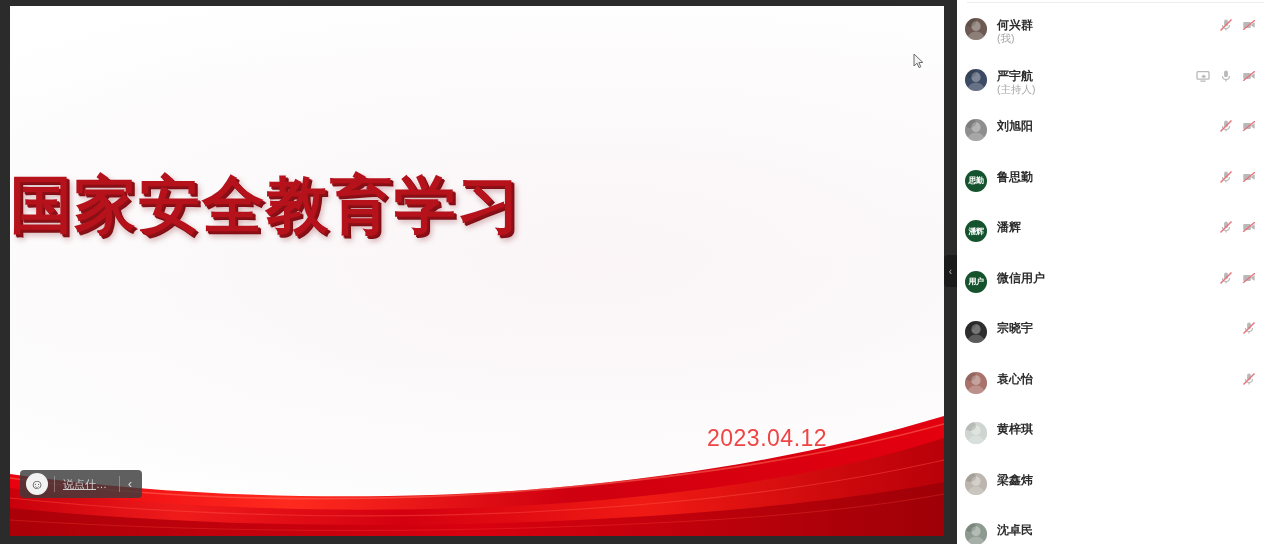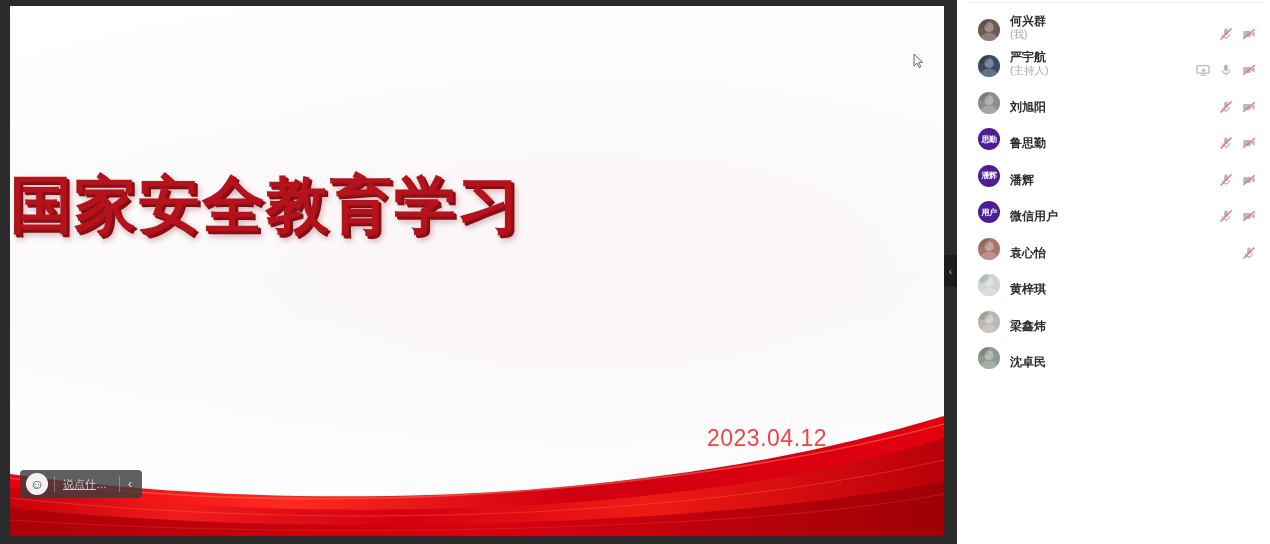--- a/index.html
+++ b/index.html
@@ -125,40 +125,41 @@
   }
   .panel-topline{
     position:absolute; left:10px; right:6px; top:2px;
     height:1px; background:#ededed;
   }
   .plist{ position:absolute; left:0; right:0; top:4px; bottom:0; }
 
   .prow{
     position:relative;
     height:36.5px;
-    display:flex; align-items:flex-end;
-    padding:0 14px 0 21px;
+    display:flex; align-items:flex-start;
+    padding:0 14px 0 8px;
     cursor:pointer;
+    margin-top:14px;
   }
   .avatar{
     position:relative;
     width:22px;height:22px;border-radius:50%;
     flex:0 0 22px;
     overflow:hidden;
     margin-right:10px;
     background:#d8d8d8;
   }
   .avatar .ava-txt{
     position:absolute; inset:0;
     display:flex;align-items:center;justify-content:center;
     color:#fff; font-size:8px; font-weight:700;
     letter-spacing:-.5px;
     white-space:nowrap;
   }
-  .avatar.blue{ background:#4c1d95; }
+  .avatar.blue{ background:#14532d; }
   .ava-photo{ position:absolute; inset:0; }
 
   .pname-wrap{ display:flex; flex-direction:column; justify-content:center; min-width:0; }
   .pname{
     font-size:12px; color:#2b2b2b; font-weight:600;
     line-height:14px; white-space:nowrap;
   }
   .prole{
     font-size:10.5px; color:#a6a6a6; line-height:13px; white-space:nowrap;
   }
@@ -381,20 +382,41 @@
             <span class="picon"><svg viewBox="0 0 14 14">
                 <rect x="1.2" y="4" width="7.6" height="6" rx="1.1" fill="#b9b9b9"></rect>
                 <path d="M9.3 6.3 L12.7 4.3 L12.7 9.7 L9.3 7.7 Z" fill="#b9b9b9"></path>
                 <line x1="1.2" y1="11.8" x2="12.8" y2="2.2" stroke="#e8727a" stroke-width="1.4"></line>
               </svg></span>
           </div>
         </div>
         <div class="prow">
           <div class="avatar">
             <div class="ava-photo"><svg viewBox="0 0 22 22" preserveAspectRatio="none">
+                <rect width="22" height="22" fill="#2e2e2e"></rect>
+                <ellipse cx="11" cy="8.2" rx="4.6" ry="4.9" fill="rgba(255,255,255,.34)"></ellipse>
+                <ellipse cx="11" cy="21" rx="8.6" ry="7.4" fill="rgba(255,255,255,.22)"></ellipse>
+                <ellipse cx="5" cy="4" rx="6" ry="5" fill="rgba(0,0,0,.12)"></ellipse>
+              </svg></div>
+          </div>
+          <div class="pname-wrap">
+            <div class="pname">宗晓宇</div>
+          </div>
+          <div class="picons">
+            <span class="picon"><svg viewBox="0 0 14 14">
+                <rect x="5.1" y="1.6" width="3.8" height="6.6" rx="1.9" fill="#b9b9b9"></rect>
+                <path d="M3.5 7.1a3.5 3.5 0 0 0 7 0" fill="none" stroke="#b9b9b9" stroke-width="1.15"></path>
+                <line x1="7" y1="10.6" x2="7" y2="12.4" stroke="#b9b9b9" stroke-width="1.15"></line>
+                <line x1="1.5" y1="12.5" x2="12.5" y2="1.5" stroke="#e8727a" stroke-width="1.4"></line>
+              </svg></span>
+          </div>
+        </div>
+        <div class="prow">
+          <div class="avatar">
+            <div class="ava-photo"><svg viewBox="0 0 22 22" preserveAspectRatio="none">
                 <rect width="22" height="22" fill="#a9736b"></rect>
                 <ellipse cx="11" cy="8.2" rx="4.6" ry="4.9" fill="rgba(255,255,255,.34)"></ellipse>
                 <ellipse cx="11" cy="21" rx="8.6" ry="7.4" fill="rgba(255,255,255,.22)"></ellipse>
                 <ellipse cx="5" cy="4" rx="6" ry="5" fill="rgba(0,0,0,.12)"></ellipse>
               </svg></div>
           </div>
           <div class="pname-wrap">
             <div class="pname">袁心怡</div>
           </div>
           <div class="picons">

